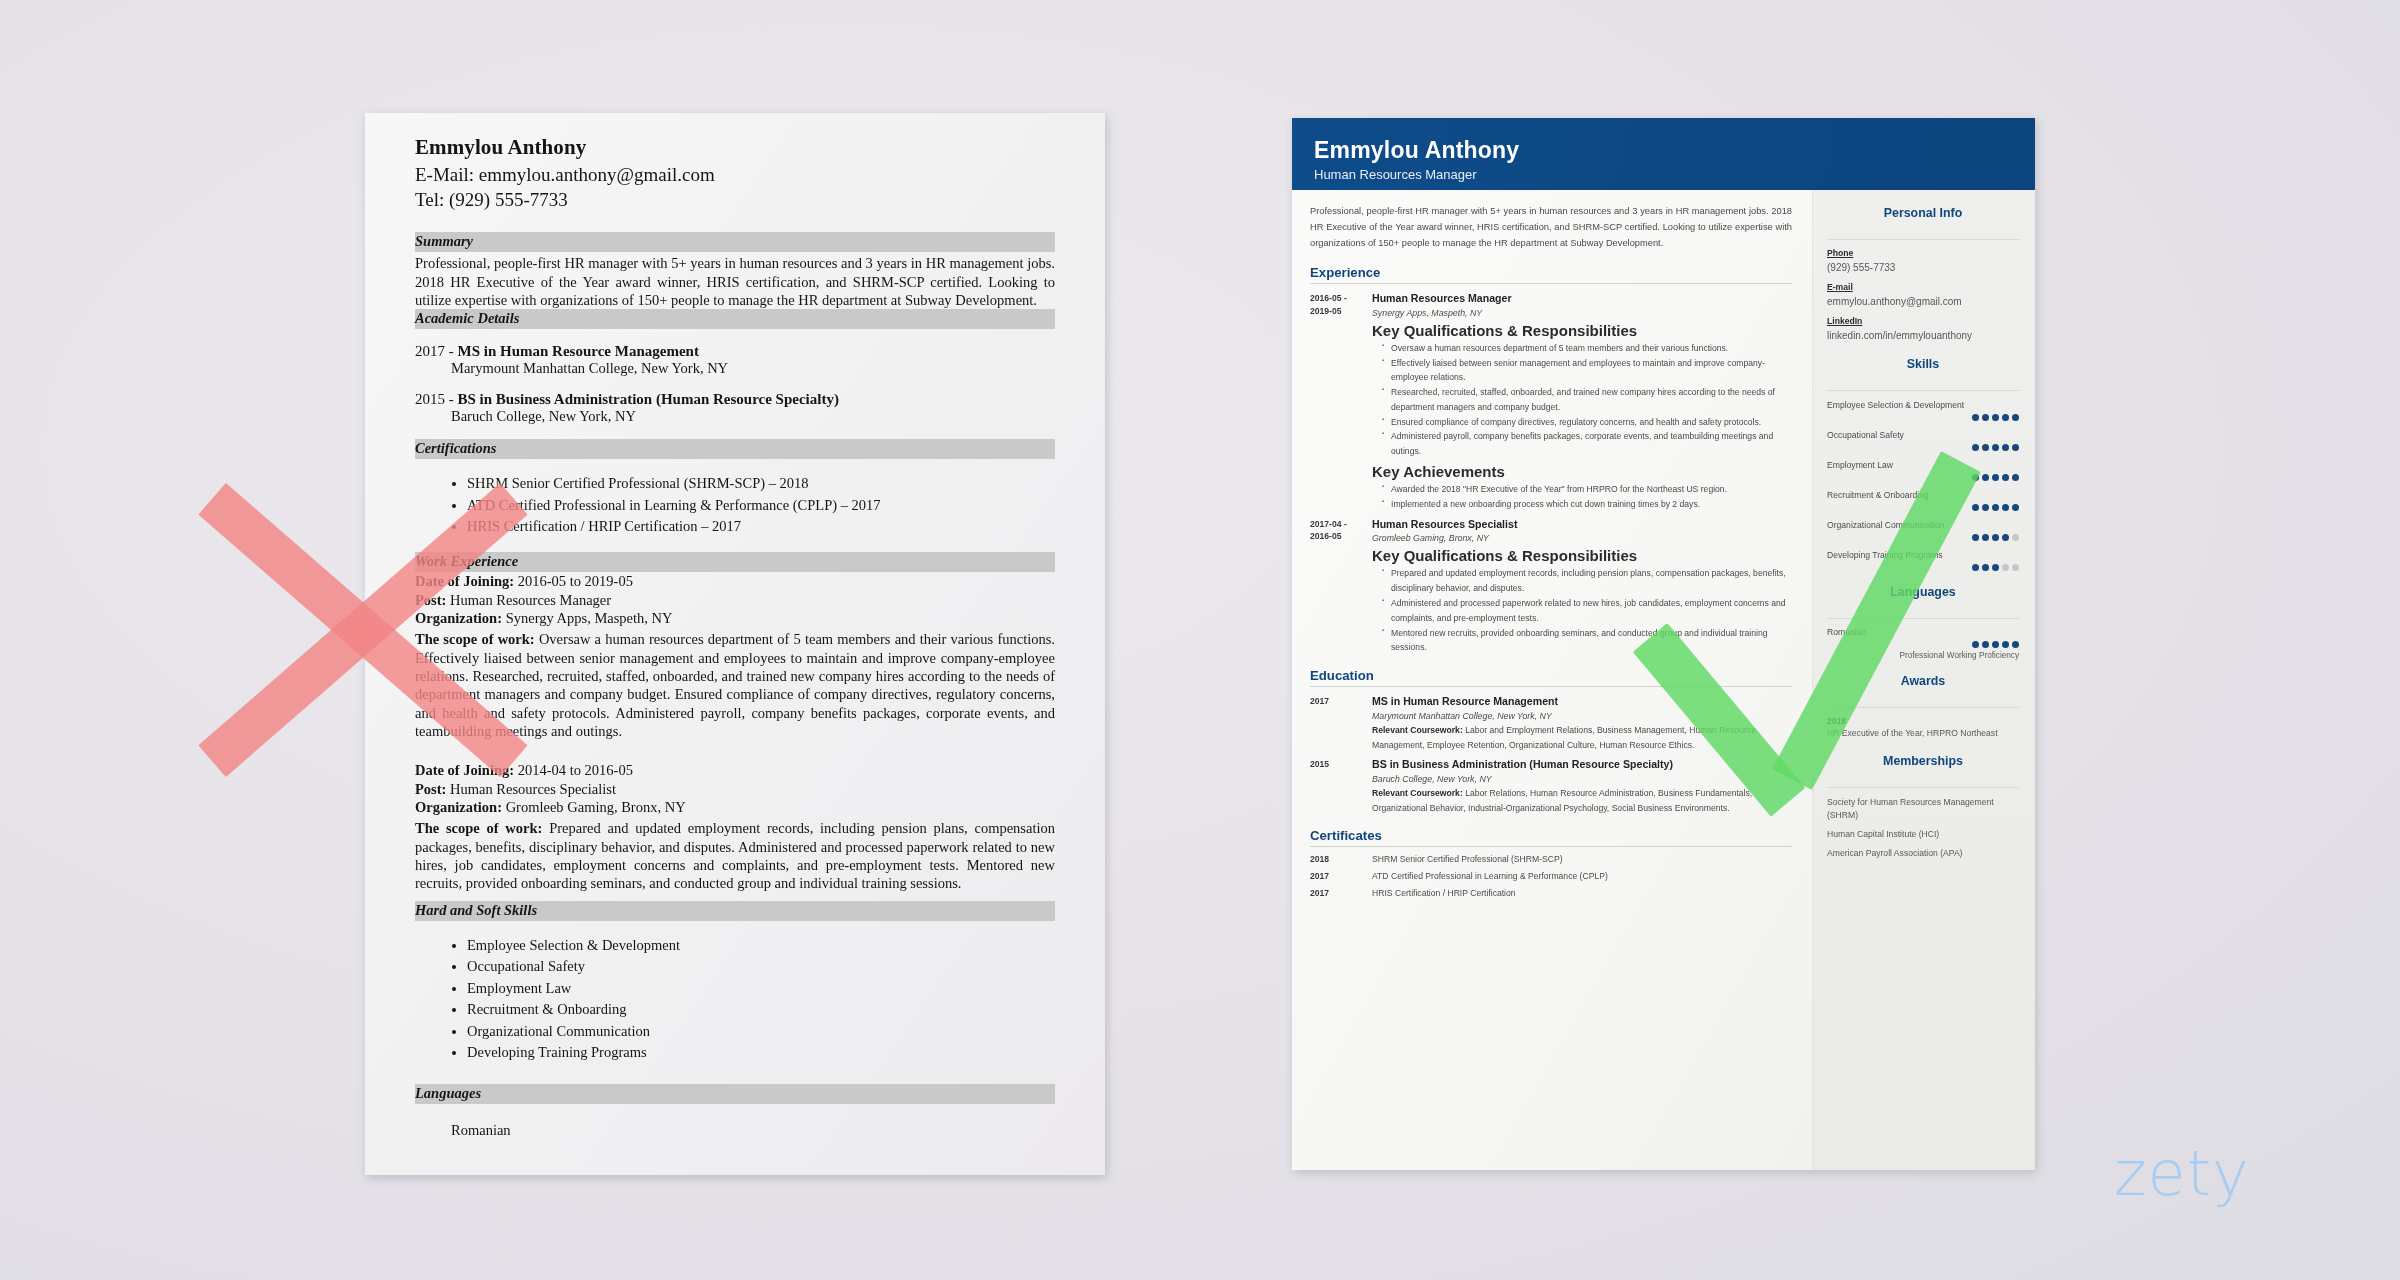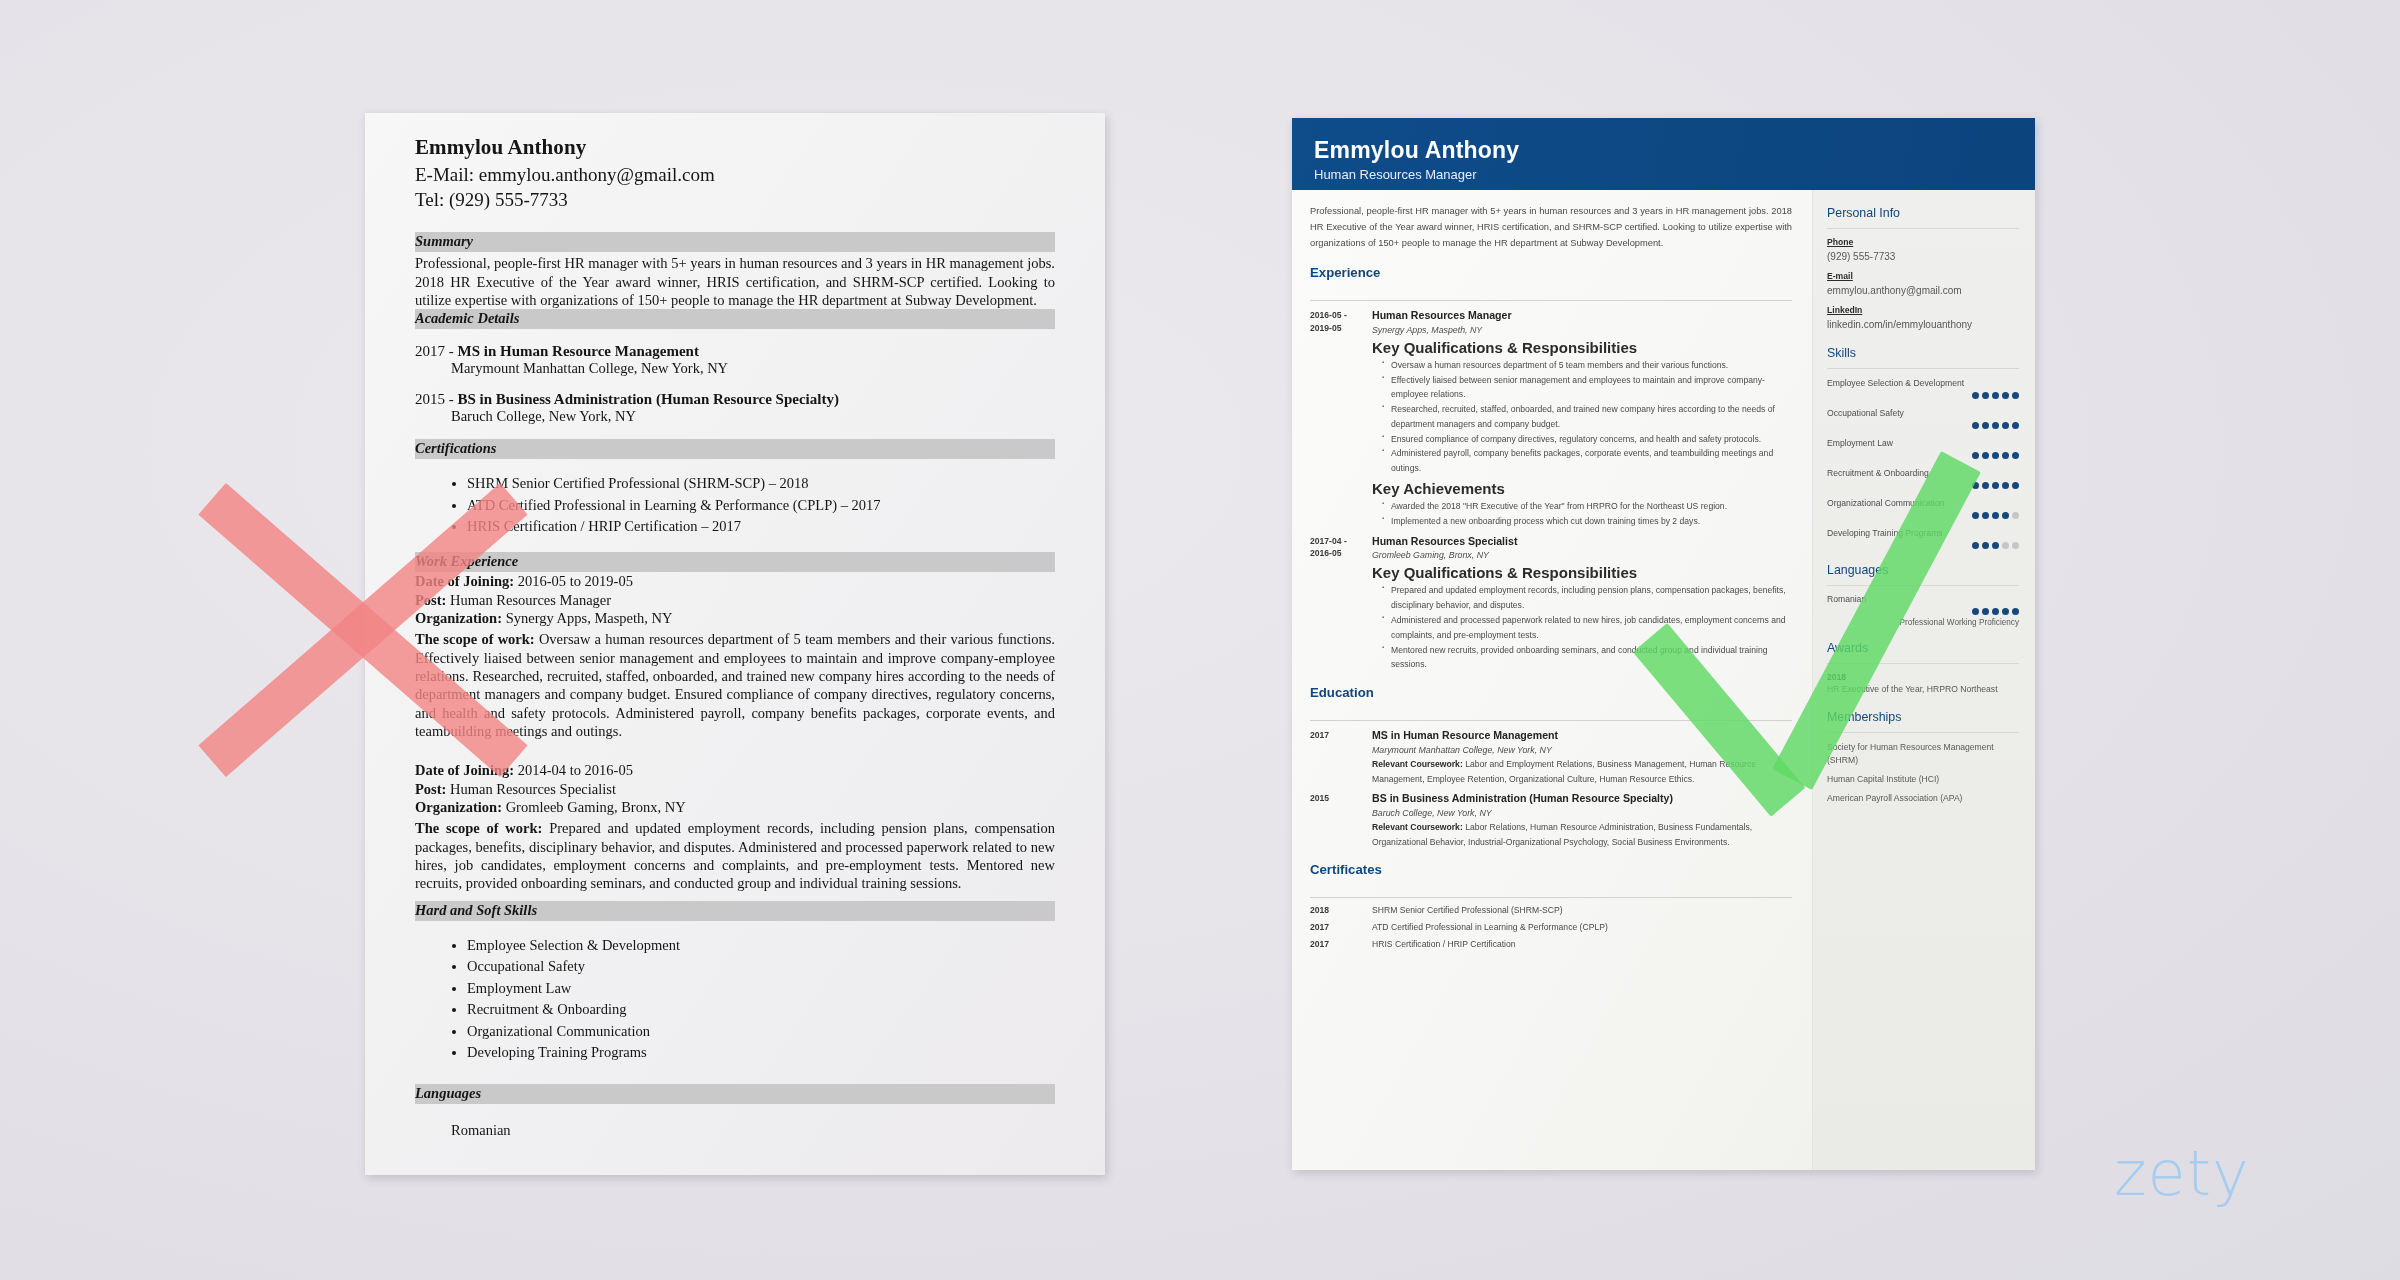--- a/index.html
+++ b/index.html
@@ -87,21 +87,21 @@
     border-left: 1px solid #e4e4e1;
   }
 
   .g-summary { font-size: 9.3px; line-height: 1.72; text-align: justify; color: #4a4a4a; }
 
   .g-sec-h {
     color: #10467e;
     font-size: 13.2px;
     font-weight: bold;
     margin-top: 13px;
-    padding-bottom: 20px;
+    padding-bottom: 3px;
     border-bottom: 1px solid #d2d2cf;
     margin-bottom: 7px;
   }
   .g-row { display: flex; margin-bottom: 5px; }
   .g-date {
     width: 62px; flex: none;
     font-size: 8.6px; font-weight: bold; color: #3a3a3a;
     line-height: 1.5; padding-top: 1px;
   }
   .g-content { flex: 1; }
@@ -119,23 +119,23 @@
     font-size: 6px; color: #6a6a6a;
   }
   .g-cw { font-size: 8.6px; line-height: 1.7; color: #4a4a4a; margin-top: 2px; }
   .g-cw b { color: #2b2b2b; font-weight: bold; }
   .g-cert-row { display: flex; margin-bottom: 7px; }
   .g-cert-year { width: 62px; flex: none; font-size: 8.6px; font-weight: bold; color: #3a3a3a; }
   .g-cert-name { font-size: 8.6px; color: #4a4a4a; }
 
   
   .s-sec-h {
-    color: #10467e; font-size: 12.4px; font-weight: normal;
-    padding-bottom: 8px; border-bottom: 1px solid #d7d7d4;
-    margin-bottom: 8px; margin-top: 14px;
+    color: #10467e; font-size: 12.4px; font-weight: bold;
+    padding-bottom: 19px; border-bottom: 1px solid #d7d7d4;
+    margin-bottom: 8px; margin-top: 14px; text-align: center;
   }
   .s-sec-h.first { margin-top: 0; }
   .s-lbl { font-size: 8.6px; font-weight: bold; color: #2c2c2c; margin-top: 7px; text-decoration: underline; }
   .s-val { font-size: 10px; color: #585858; margin-top: 2px; line-height: 1.5; }
   .s-skill-name { font-size: 8.6px; color: #4d4d4d; margin-top: 9px; }
   .dots { display: flex; justify-content: flex-end; gap: 3px; margin-top: 4px; }
   .dot { width: 7px; height: 7px; border-radius: 50%; background: #c6c6c6; }
   .dot.on { background: #16477d; }
   .s-lang-name { font-size: 8.6px; color: #4d4d4d; margin-top: 4px; }
   .s-lang-lvl { font-size: 8.2px; color: #5a5a5a; text-align: right; margin-top: 3px; }

